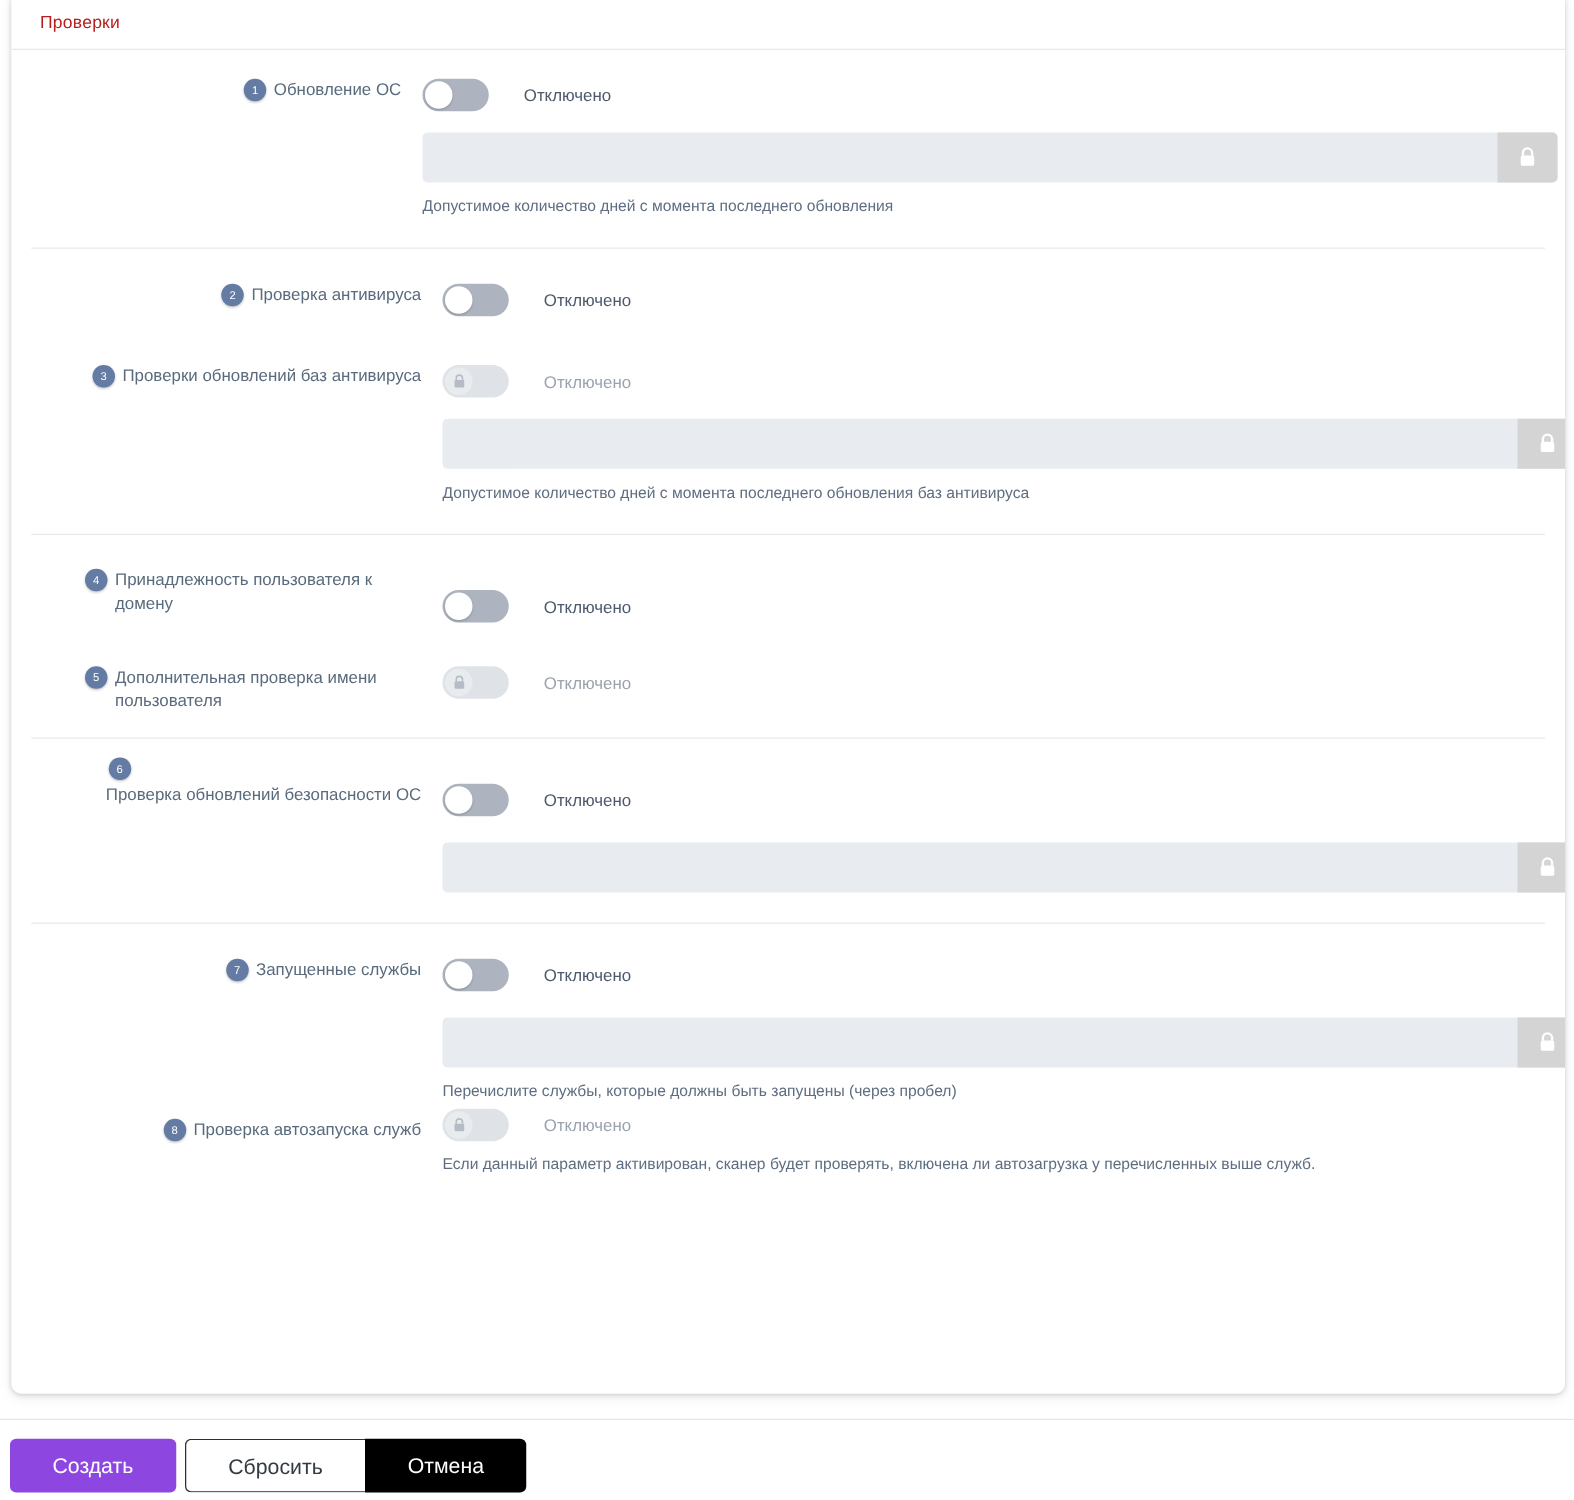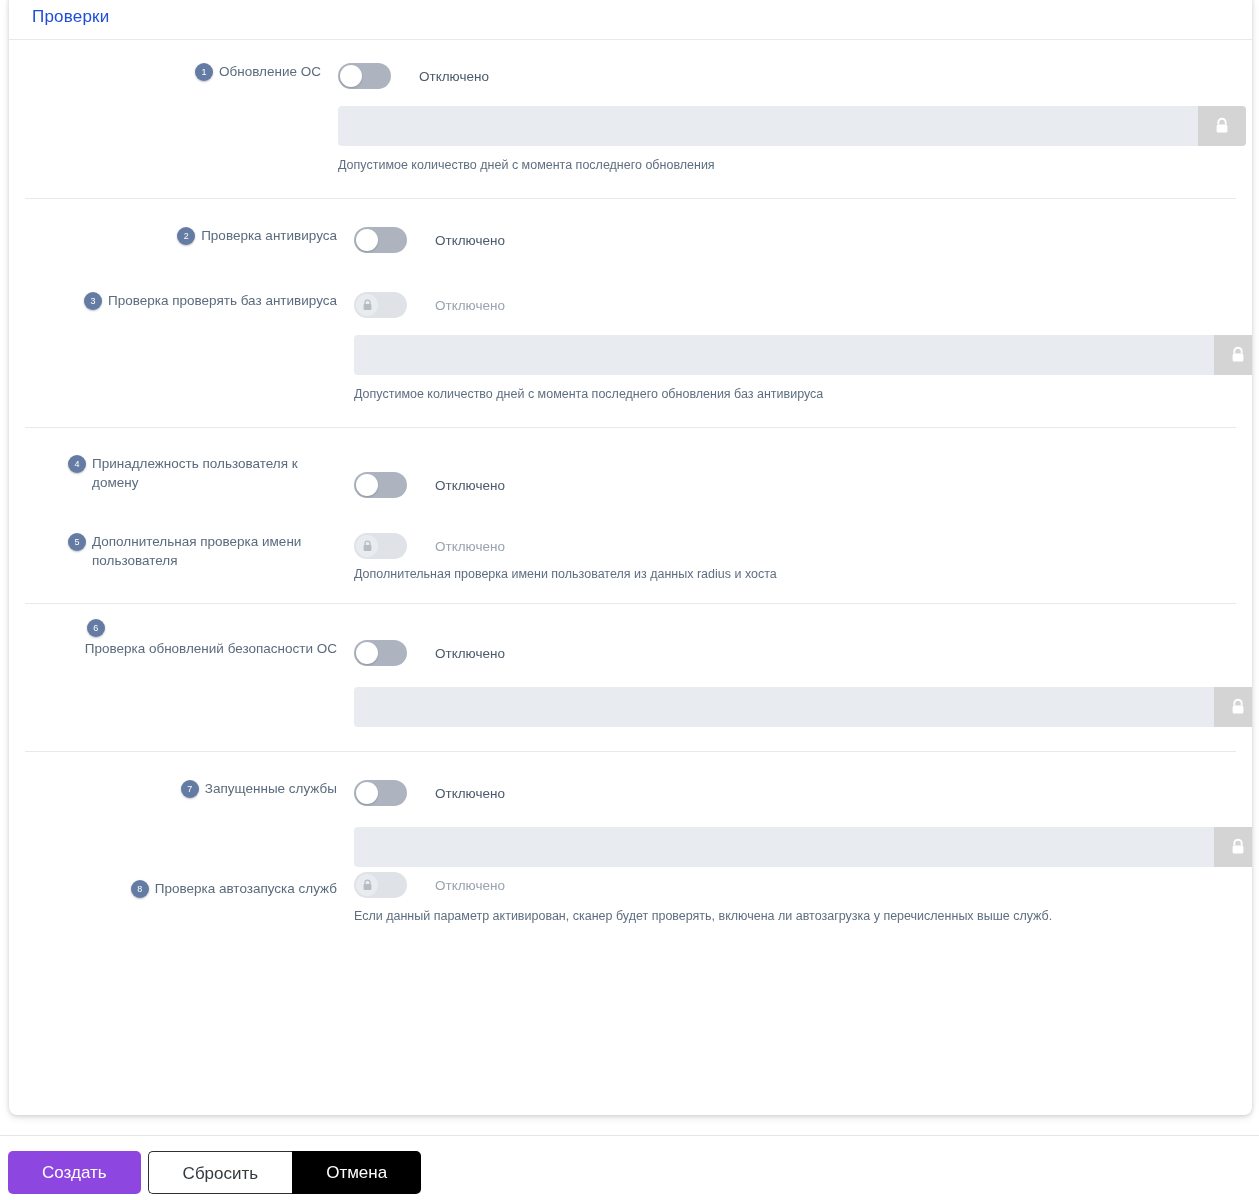--- a/index.html
+++ b/index.html
@@ -25,22 +25,22 @@
     overflow: hidden;
   }
   .card-header {
     height: 46px;
     display: flex;
     align-items: center;
     padding: 0 0 0 23px;
     border-bottom: 1px solid #e8e8e8;
   }
   .card-title {
-    font-size: 17px;
-    color: #1d4ed8;
+    font-size: 14px;
+    color: #b91c1c;
     font-weight: 400;
     letter-spacing: .2px;
   }
 
   .card-body { padding: 0; }
 
   
   .section { padding: 0; }
   .section + .section { border-top: 1px solid #e9e9e9; margin: 0 16px; padding-left: 0; }
 
@@ -269,21 +269,21 @@
               </span>
               <span class="toggle-state">Отключено</span>
             </div>
           </div>
         </div>
 
         <div class="row" style="padding-top:37px;">
           <div class="label-col">
             <span class="label-wrap">
               <span class="badge">3</span>
-              <span class="field-label">Проверка проверять баз антивируса</span>
+              <span class="field-label">Проверки обновлений баз антивируса</span>
             </span>
           </div>
           <div class="control-col">
             <div class="toggle-line">
               <span class="toggle locked">
                 <span class="knob">
                   <svg class="lock-glyph" width="11" height="12" viewBox="0 0 11 12">
                     <path d="M3 5V3.6A2.5 2.5 0 0 1 8 3.6V5" fill="none" stroke="#b6bcc5" stroke-width="1.3"></path>
                     <rect x="1.6" y="5" width="7.8" height="6" rx="1.1" fill="#b6bcc5"></rect>
                   </svg>
@@ -338,21 +338,20 @@
               <span class="toggle locked">
                 <span class="knob">
                   <svg class="lock-glyph" width="11" height="12" viewBox="0 0 11 12">
                     <path d="M3 5V3.6A2.5 2.5 0 0 1 8 3.6V5" fill="none" stroke="#b6bcc5" stroke-width="1.3"></path>
                     <rect x="1.6" y="5" width="7.8" height="6" rx="1.1" fill="#b6bcc5"></rect>
                   </svg>
                 </span>
               </span>
               <span class="toggle-state muted">Отключено</span>
             </div>
-            <div class="help-inline" style="margin-top:6px;">Дополнительная проверка имени пользователя из данных radius и хоста</div>
           </div>
         </div>
         <div style="height:20px"></div>
       </div>
 
       <div class="section">
         <div class="row" style="padding-top:14px;">
           <div class="label-col badge-above">
             <span class="label-wrap">
               <span class="badge" style="align-self:flex-start; margin-left:2px;">6</span>
@@ -401,20 +400,21 @@
             </div>
             <div class="input-wrap" style="margin-top:20px;">
               <input class="input-box" type="text" readonly="" placeholder="" style="">
               <span class="input-lock">
                 <svg width="16" height="18" viewBox="0 0 16 18">
                   <path d="M4.3 7.6V5.4a3.7 3.7 0 0 1 7.4 0v2.2" fill="none" stroke="#ffffff" stroke-width="1.9"></path>
                   <rect x="2.6" y="7.4" width="10.8" height="8.2" rx="1.5" fill="#ffffff"></rect>
                 </svg>
               </span>
             </div>
+            <div class="help-text">Перечислите службы, которые должны быть запущены (через пробел)</div>
           </div>
         </div>
 
         <div class="row" style="padding-top:4px;">
           <div class="label-col" style="padding-top:8px;">
             <span class="label-wrap">
               <span class="badge">8</span>
               <span class="field-label">Проверка автозапуска служб</span>
             </span>
           </div>

